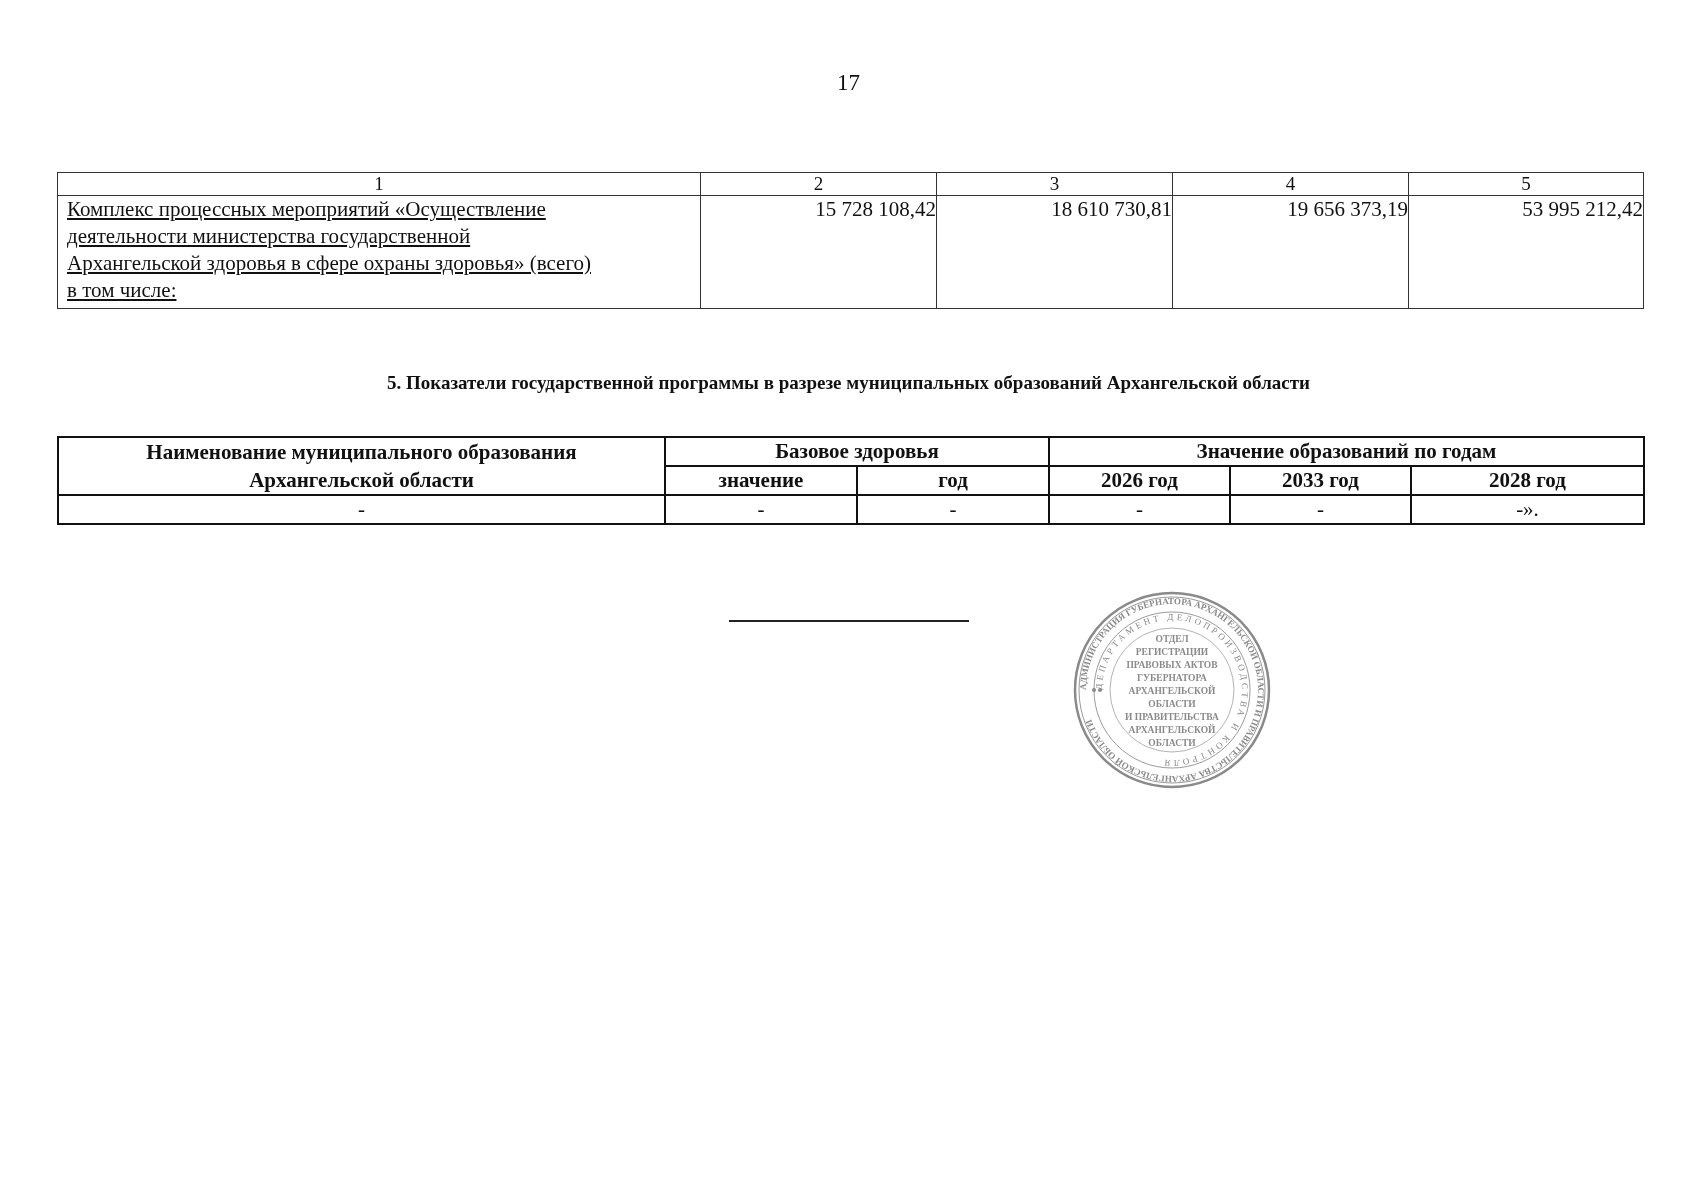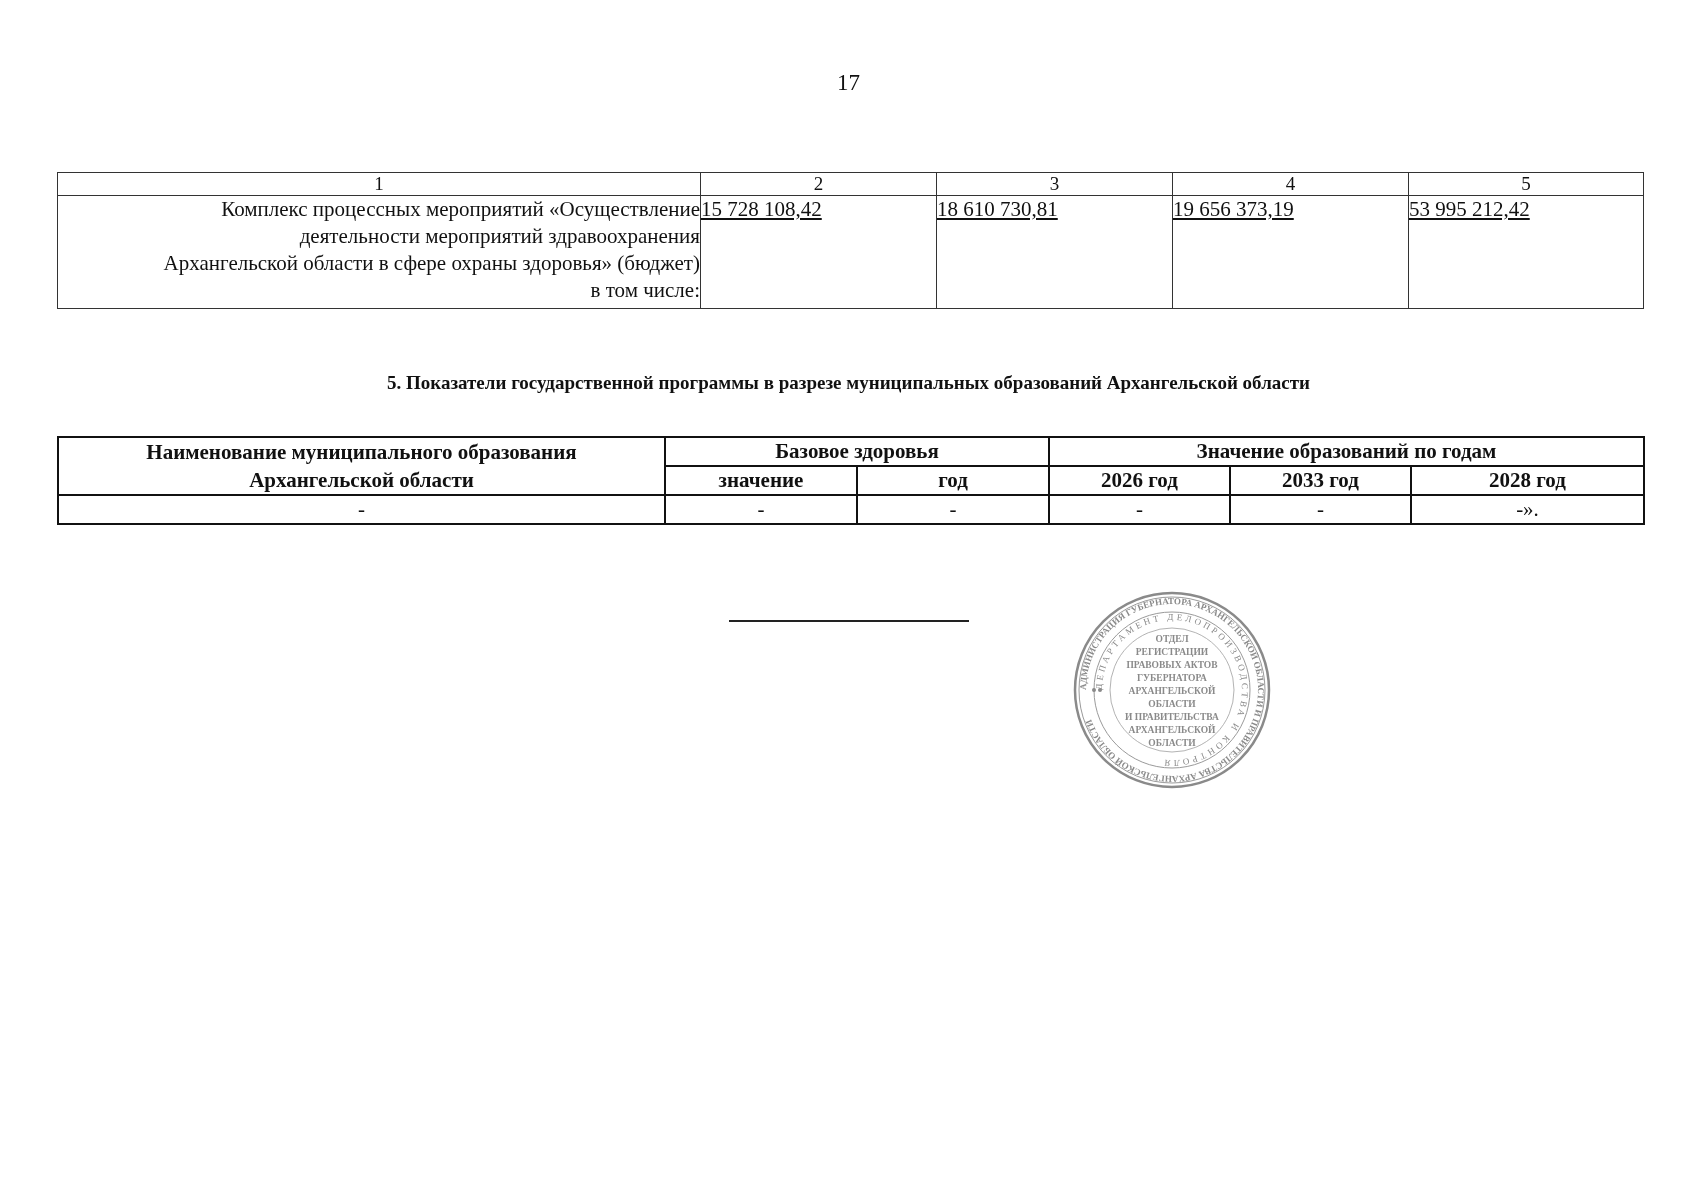--- a/index.html
+++ b/index.html
@@ -11,22 +11,22 @@
     position: absolute; left: 0; width: 1697px; top: 70px;
     text-align: center; font-size: 23px;
   }
   table { position: absolute; border-collapse: collapse; table-layout: fixed; }
   td, th { padding: 0; }
 
   
   #t1 { left: 57px; top: 172px; width: 1586px; font-size: 21px; }
   #t1 td { border: 1.4px solid #333; vertical-align: top; line-height: 27px; }
   #t1 .hdr td { height: 22px; line-height: 22px; text-align: center; font-size: 19px; }
-  #t1 .name { padding-left: 9px; text-align: right; }
-  #t1 .num { text-align: left; text-decoration: underline; }
+  #t1 .name { padding-left: 9px; text-align: left; text-decoration: underline; }
+  #t1 .num { text-align: right; }
 
   .section-title {
     position: absolute; left: 0; width: 1697px; top: 372px;
     text-align: center; font-size: 19px; font-weight: bold;
   }
 
   
   #t2 { left: 57px; top: 436px; width: 1586px; font-size: 21px; font-weight: bold; }
   #t2 td { border: 2px solid #111; text-align: center; vertical-align: middle; line-height: 27px; }
   #t2 .r1 td, #t2 .r2 td { height: 27px; }
@@ -60,22 +60,22 @@
       <tr class="hdr">
     <td>1</td>
     <td>2</td>
     <td>3</td>
     <td>4</td>
     <td>5</td>
   </tr>
   <tr style="height:113px">
     <td class="name">
       <div>Комплекс процессных мероприятий «Осуществление</div>
-      <div>деятельности мероприятий здравоохранения</div>
-      <div>Архангельской области в сфере охраны здоровья» (бюджет)</div>
+      <div>деятельности министерства государственной</div>
+      <div>Архангельской здоровья в сфере охраны здоровья» (всего)</div>
       <div>в том числе:</div>
     </td>
     <td class="num">15 728 108,42</td>
     <td class="num">18 610 730,81</td>
     <td class="num">19 656 373,19</td>
     <td class="num">53 995 212,42</td>
   </tr>
 </tbody>
   </table>
 

